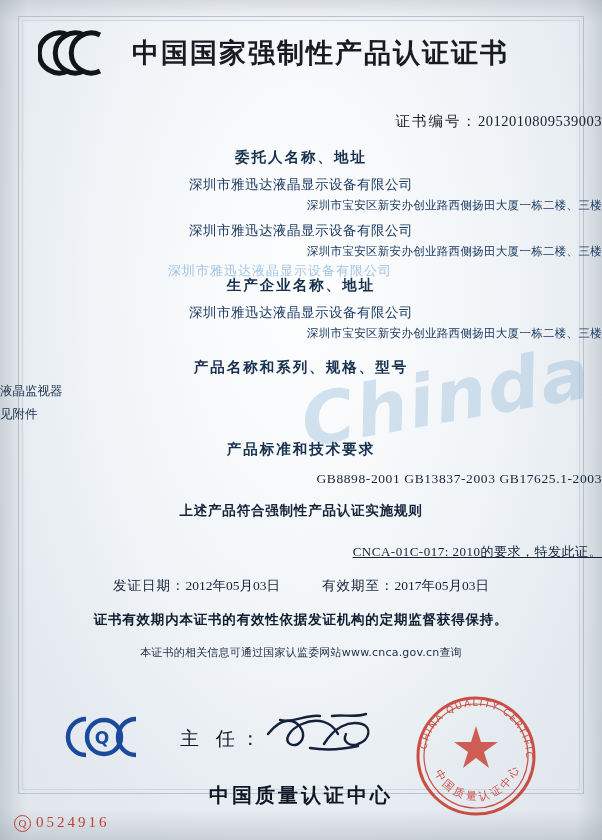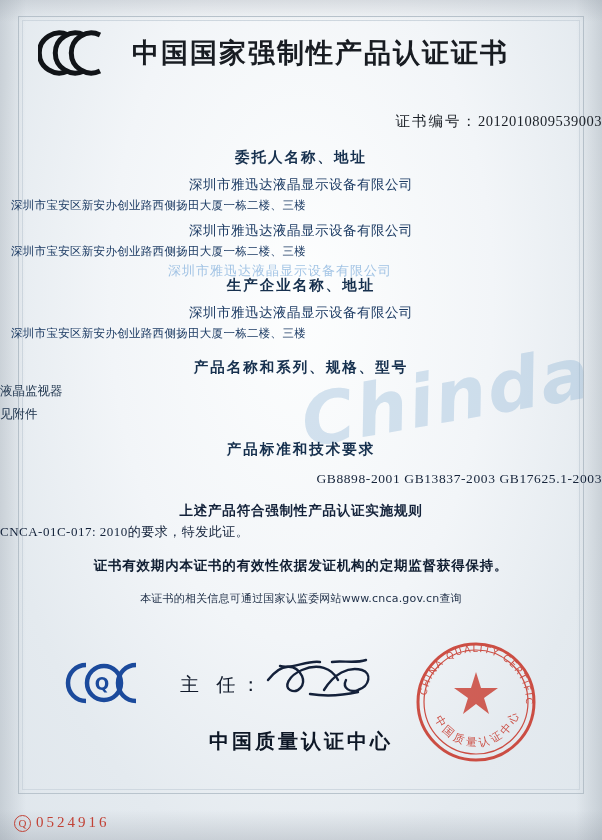--- a/index.html
+++ b/index.html
@@ -135,21 +135,21 @@
   }
   .line1 {
     text-align: center;
     font-size: 13.5px;
     color: #1b3a63;
     margin-top: 9px;
     letter-spacing: 0.5px;
     font-family: "DejaVu Sans", sans-serif;
   }
   .line2 {
-    text-align: left;
+    text-align: right;
     font-size: 11.5px;
     color: #1b3a63;
     margin-top: 4px;
     letter-spacing: 0.3px;
     font-family: "DejaVu Sans", sans-serif;
     padding-left: 11px;
   }
   .plain {
     text-align: left;
     font-size: 12.5px;
@@ -168,26 +168,27 @@
   .stmt {
     text-align: center;
     font-size: 13.5px;
     color: #13223a;
     margin-top: 15px;
     font-weight: bold;
     letter-spacing: 0.8px;
     font-family: "DejaVu Sans", sans-serif;
   }
   .stmt2 {
-    text-align: left;
+    text-align: right;
     font-size: 13px;
     color: #13223a;
-    margin-top: 3px;
+    margin-top: 23px;
     letter-spacing: 0.5px;
     font-family: "Liberation Serif", serif;
+    text-decoration: underline;
   }
 
   .dates {
     display: flex;
     justify-content: center;
     gap: 42px;
     margin-top: 16px;
     font-size: 13.5px;
     color: #12223a;
     font-family: "DejaVu Sans", sans-serif;
@@ -226,21 +227,21 @@
     width: 84px;
     height: 58px;
   }
   .director {
     position: absolute;
     left: 180px;
     top: 40px;
     font-size: 19px;
     letter-spacing: 6px;
     color: #10192a;
-    font-family: Liberation Sans, sans-serif;
+    font-family: Liberation Serif, serif;
   }
   .signature {
     position: absolute;
     left: 262px;
     top: 18px;
     width: 120px;
     height: 56px;
   }
   .seal {
     position: absolute;
@@ -328,20 +329,28 @@
     <div class="sec-title">产品名称和系列、规格、型号</div>
     <div class="plain">液晶监视器</div>
     <div class="plain">见附件</div>
 
     <div class="sec-title">产品标准和技术要求</div>
     <div class="standards">GB8898-2001  GB13837-2003  GB17625.1-2003</div>
 
     <div class="stmt">上述产品符合强制性产品认证实施规则</div>
     <div class="stmt2">CNCA-01C-017: 2010的要求，特发此证。</div>
 
+    <div class="dates">
+      <div>
+        <span class="d-label">发证日期：</span><span class="d-value">2012年05月03日</span>
+      </div>
+      <div>
+        <span class="d-label">有效期至：</span><span class="d-value">2017年05月03日</span>
+      </div>
+    </div>
 
     <div class="validity">证书有效期内本证书的有效性依据发证机构的定期监督获得保持。</div>
     <div class="query">本证书的相关信息可通过国家认监委网站www.cnca.gov.cn查询</div>
 
     <div class="footer">
 
       <div class="cqc-logo">
         <svg width="84" height="58" viewBox="0 0 84 58">
           <g fill="none" stroke="#1b4a9c" stroke-width="4.5">
             <path d="M26 9 A18 18 0 1 0 26 45"></path>

